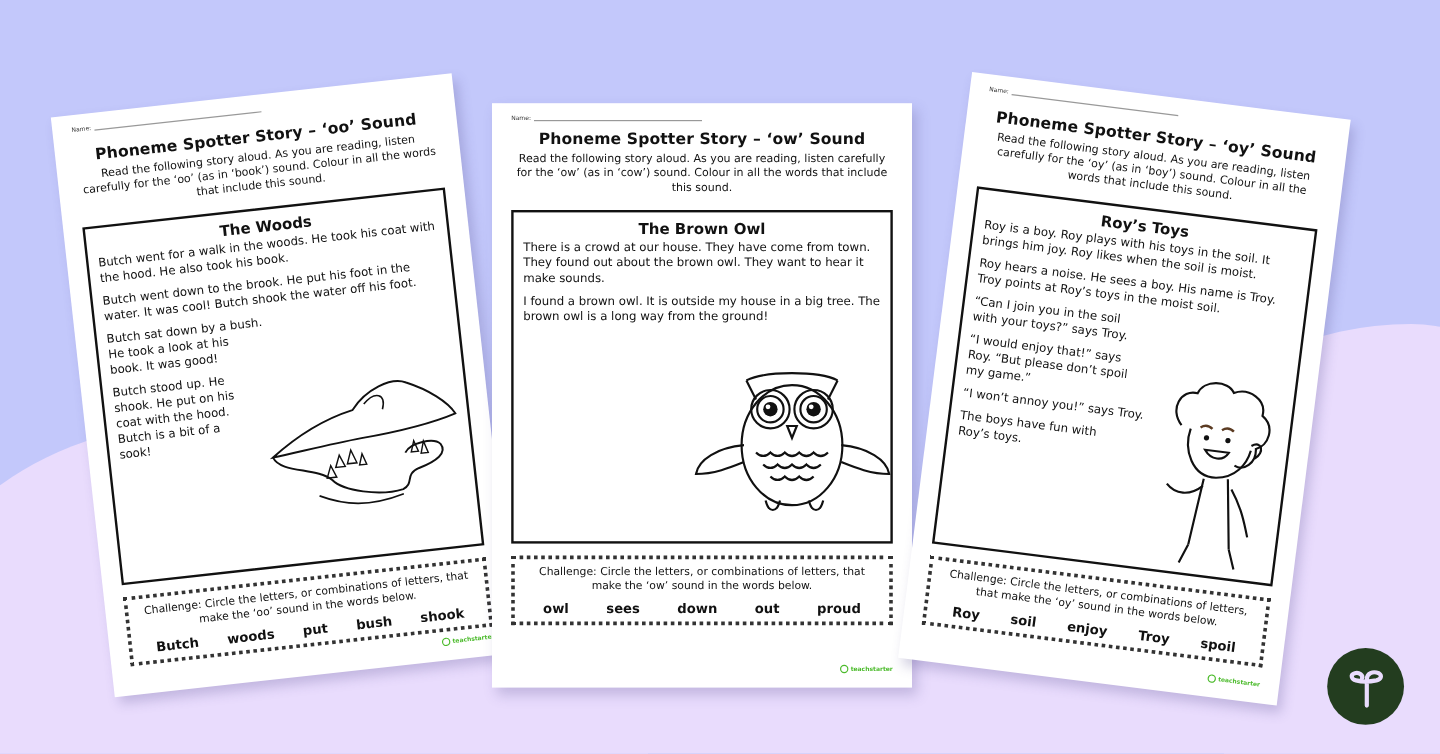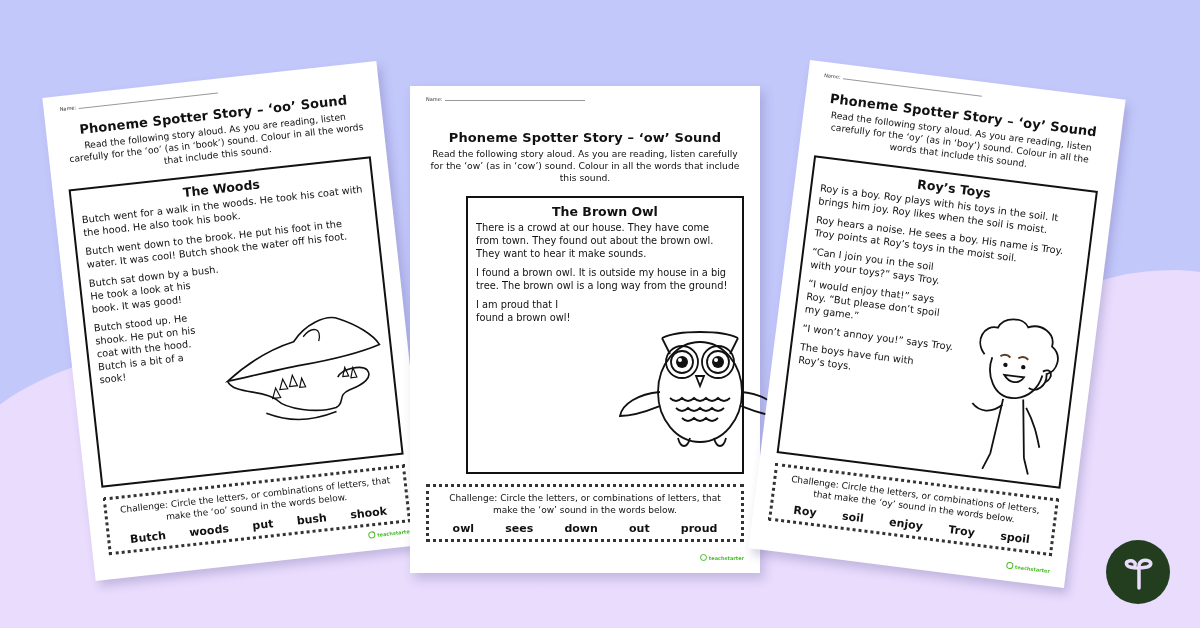--- a/index.html
+++ b/index.html
@@ -124,27 +124,26 @@
     <span class="brand-dot"></span>
     <span class="brand-text">teachstarter</span>
   </div>
 </div>
 
 <div class="page mid">
   <div class="name-row">
     <span>Name:</span>
     <span class="name-line"></span>
   </div>
-  <div class="ws-title" style="margin-top:28px;">Phoneme Spotter Story – ‘ow’ Sound</div>
+  <div class="ws-title" style="margin-top:7px;">Phoneme Spotter Story – ‘ow’ Sound</div>
   <div class="ws-intro">Read the following story aloud. As you are reading, listen carefully for the ‘ow’ (as in ‘cow’) sound. Colour in all the words that include this sound.</div>
-  <div class="story-box" style="height:278px;margin-left:40px;">
+  <div class="story-box" style="height:278px;">
     <div class="story-title">The Brown Owl</div>
     <p class="story-p">There is a crowd at our house. They have come from town. They found out about the brown owl. They want to hear it make sounds.</p>
     <p class="story-p">I found a brown owl. It is outside my house in a big tree. The brown owl is a long way from the ground!</p>
-    <p class="story-p" style="width:42%">I am proud that I found a brown owl!</p>
     <svg class="illus" style="left:150px; top:132px;" width="165" height="120" viewBox="0 0 165 120">
       <g fill="none" stroke="#111" stroke-width="1.8">
         <path d="M42 62 C20 64 4 74 2 86 C18 86 32 80 42 76"></path>
         <path d="M123 62 C145 64 161 74 163 86 C147 86 133 80 123 76"></path>
         <ellipse cx="82" cy="62" rx="42" ry="50"></ellipse>
         <path d="M44 8 L52 24 M120 8 L112 24"></path>
         <path d="M44 8 C60 0 104 0 120 8"></path>
         <circle cx="64" cy="32" r="16"></circle>
           <circle cx="64" cy="32" r="11"></circle>
         <circle cx="100" cy="32" r="16"></circle>

